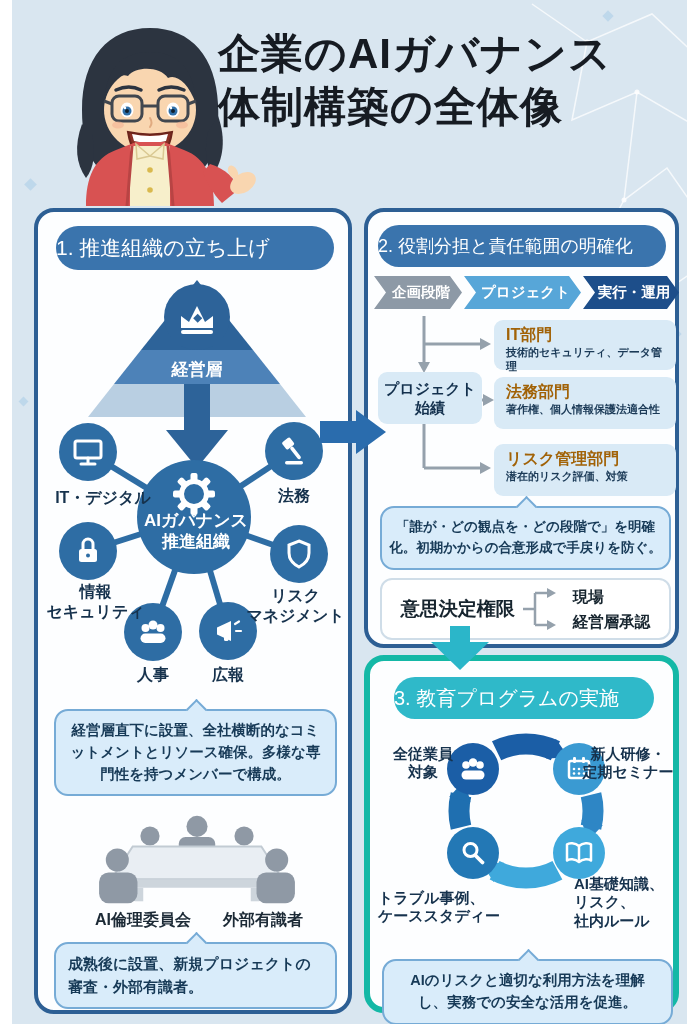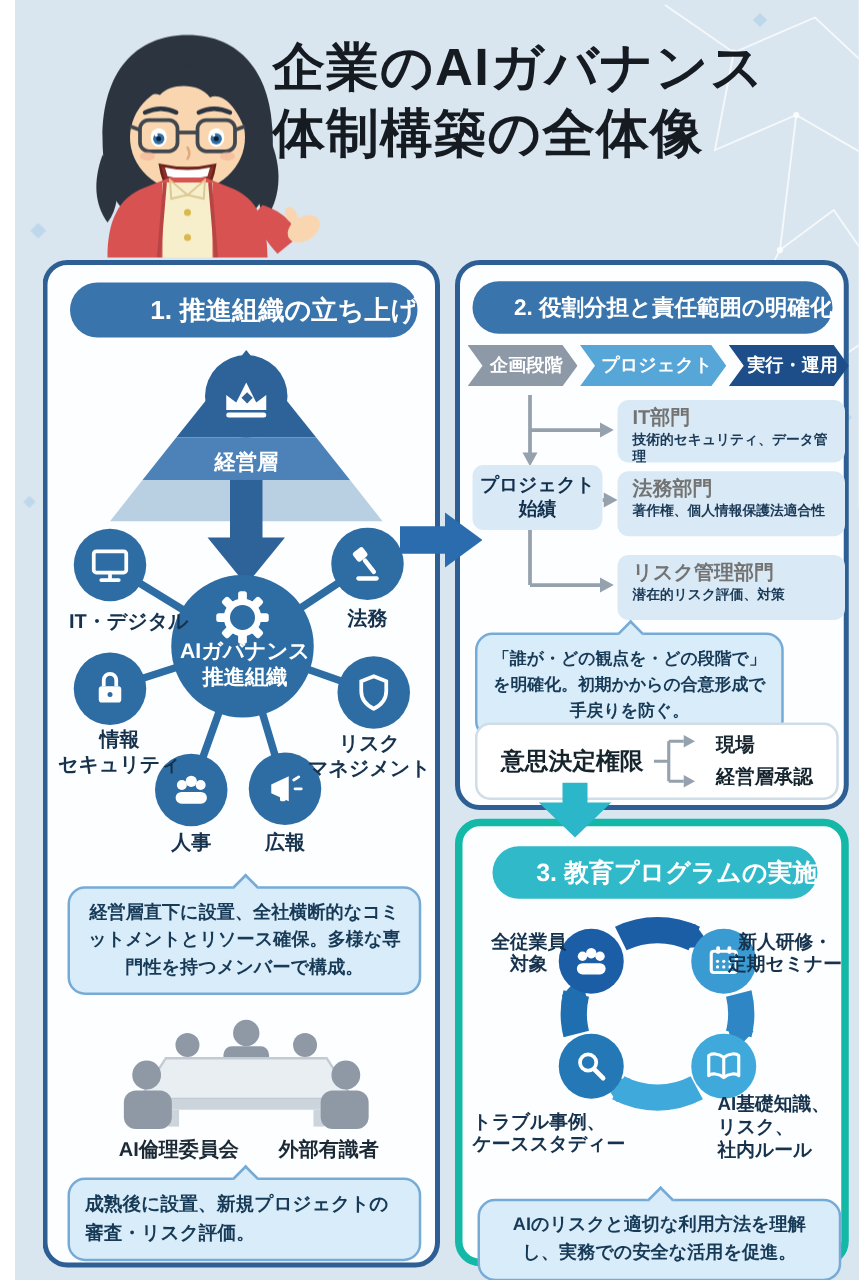--- a/index.html
+++ b/index.html
@@ -6,36 +6,36 @@
   .canvas{position:relative;width:687px;height:1024px;background:#d9e6f0;overflow:hidden;
     font-family:"Liberation Sans","DejaVu Sans",sans-serif;color:#15222c;margin-left:12px;}
   .abs{position:absolute;}
   .prel{white-space:pre-line;}
   
   .title{left:206px;top:28px;width:460px;font-size:42px;line-height:1.26;font-weight:900;color:#161b22;letter-spacing:1px;}
   
   .panel{background:#fdfeff;border-radius:20px;box-sizing:border-box;}
   .panel.blue{border:4px solid #2d5f94;}
   .panel.teal{border:6px solid #14b8a6;}
-  .pill{border-radius:24px;color:#fff;font-weight:700;display:flex;align-items:center;justify-content:flex-end;}
+  .pill{border-radius:24px;color:#fff;font-weight:400;display:flex;align-items:center;justify-content:flex-start;}
   .pill.blue{background:#3a74ad;}
   .pill.teal{background:#2fb9c9;}
   
   .bubble{background:#d9ecfa;border:2.5px solid #76abd6;border-radius:14px;color:#173a57;
     font-weight:800;box-sizing:border-box;}
   .bubble::before{content:"";position:absolute;top:-9px;left:calc(50% - 7px);width:13px;height:13px;
     background:#d9ecfa;border-left:2.5px solid #76abd6;border-top:2.5px solid #76abd6;transform:rotate(45deg);}
   
   .slabel{font-size:16px;font-weight:800;color:#16324d;text-align:center;line-height:1.22;}
   
   .chev{height:33px;display:flex;align-items:center;justify-content:center;color:#fff;font-weight:800;font-size:14.5px;
     clip-path:polygon(0 0, calc(100% - 12px) 0, 100% 50%, calc(100% - 12px) 100%, 0 100%, 12px 50%);}
   
   .dbox{background:#d9eaf6;border-radius:9px;box-sizing:border-box;padding:5px 8px 4px 12px;}
-  .dbox .t{font-size:16px;font-weight:800;color:#737373;line-height:1.2;}
+  .dbox .t{font-size:16px;font-weight:800;color:#a16207;line-height:1.2;}
   .dbox .d{font-size:11px;font-weight:700;color:#1b3a57;line-height:1.3;margin-top:1px;}
   .pbox{background:#d9eaf6;border-radius:9px;display:flex;align-items:center;justify-content:center;
     font-size:15px;font-weight:800;color:#13304d;text-align:center;line-height:1.3;}
   .decision{background:#ffffff;border:2px solid #cfdde8;border-radius:12px;display:flex;align-items:center;justify-content:center;gap:8px;box-sizing:border-box;}
   .decision .dl{font-size:19px;font-weight:800;color:#16242e;}
   .decision .opt{font-size:15.5px;font-weight:800;color:#16242e;line-height:1.0;}
 </style>
 </head>
 <body>
 
@@ -240,21 +240,21 @@
         <circle cx="42" cy="50" r="12"></circle>
           <rect x="23" y="63" width="40" height="32" rx="10"></rect>
         <circle cx="208" cy="50" r="12"></circle>
           <rect x="187" y="63" width="40" height="32" rx="10"></rect>
       </g>
     </svg>
     <div class="abs" style="left:35px;top:698px;width:140px;text-align:center;font-size:16px;font-weight:800;color:#1c2a36;">AI倫理委員会</div>
     <div class="abs" style="left:165px;top:698px;width:120px;text-align:center;font-size:16px;font-weight:800;color:#1c2a36;">外部有識者</div>
 
     <div class="abs bubble" style="left:16px;top:730px;width:283px;padding:9px 12px;font-size:15px;line-height:1.5;text-align:left;">
-      <span>成熟後に設置、新規プロジェクトの審査・リスク評価。</span>
+      <span>成熟後に設置、新規プロジェクトの審査・外部有識者。</span>
     </div>
   </div>
 
   <svg class="abs" style="left:308px;top:404px;z-index:5;" width="66" height="56" viewBox="0 0 66 56">
     <rect x="0" y="17" width="36" height="22" fill="#2a6cad"></rect>
     <polygon points="36,6 66,28 36,50" fill="#2a6cad"></polygon>
   </svg>
 
   <div class="abs panel blue" style="left:352px;top:208px;width:315px;height:440px;">
     <div class="abs pill blue" style="left:10px;top:13px;width:288px;height:42px;font-size:18px;">
@@ -298,21 +298,21 @@
       <div class="abs dbox" style="left:126px;top:61px;width:182px;height:52px;">
         <div class="t">法務部門</div>
         <div class="d">著作権、個人情報保護法適合性</div>
       </div>
       <div class="abs dbox" style="left:126px;top:128px;width:182px;height:52px;">
         <div class="t">リスク管理部門</div>
         <div class="d">潜在的リスク評価、対策</div>
       </div>
     </div>
 
-    <div class="abs bubble" style="left:12px;top:294px;width:247px;padding:9px 7px;font-size:13.5px;line-height:1.55;text-align:center;">
+    <div class="abs bubble" style="left:12px;top:294px;width:291px;padding:9px 7px;font-size:13.5px;line-height:1.55;text-align:center;">
       <span>「誰が・どの観点を・どの段階で」を明確化。初期かからの合意形成で手戻りを防ぐ。</span>
     </div>
 
     <div class="abs decision" style="left:12px;top:366px;width:291px;height:62px;">
       <span class="dl">意思決定権限</span>
       <svg width="42" height="48" viewBox="0 0 42 48">
         <g stroke="#95a1ac" stroke-width="2.5" fill="none">
           <path d="M0,24 H12"></path>
             <path d="M12,8 V40"></path>
             <path d="M12,8 H24"></path>

